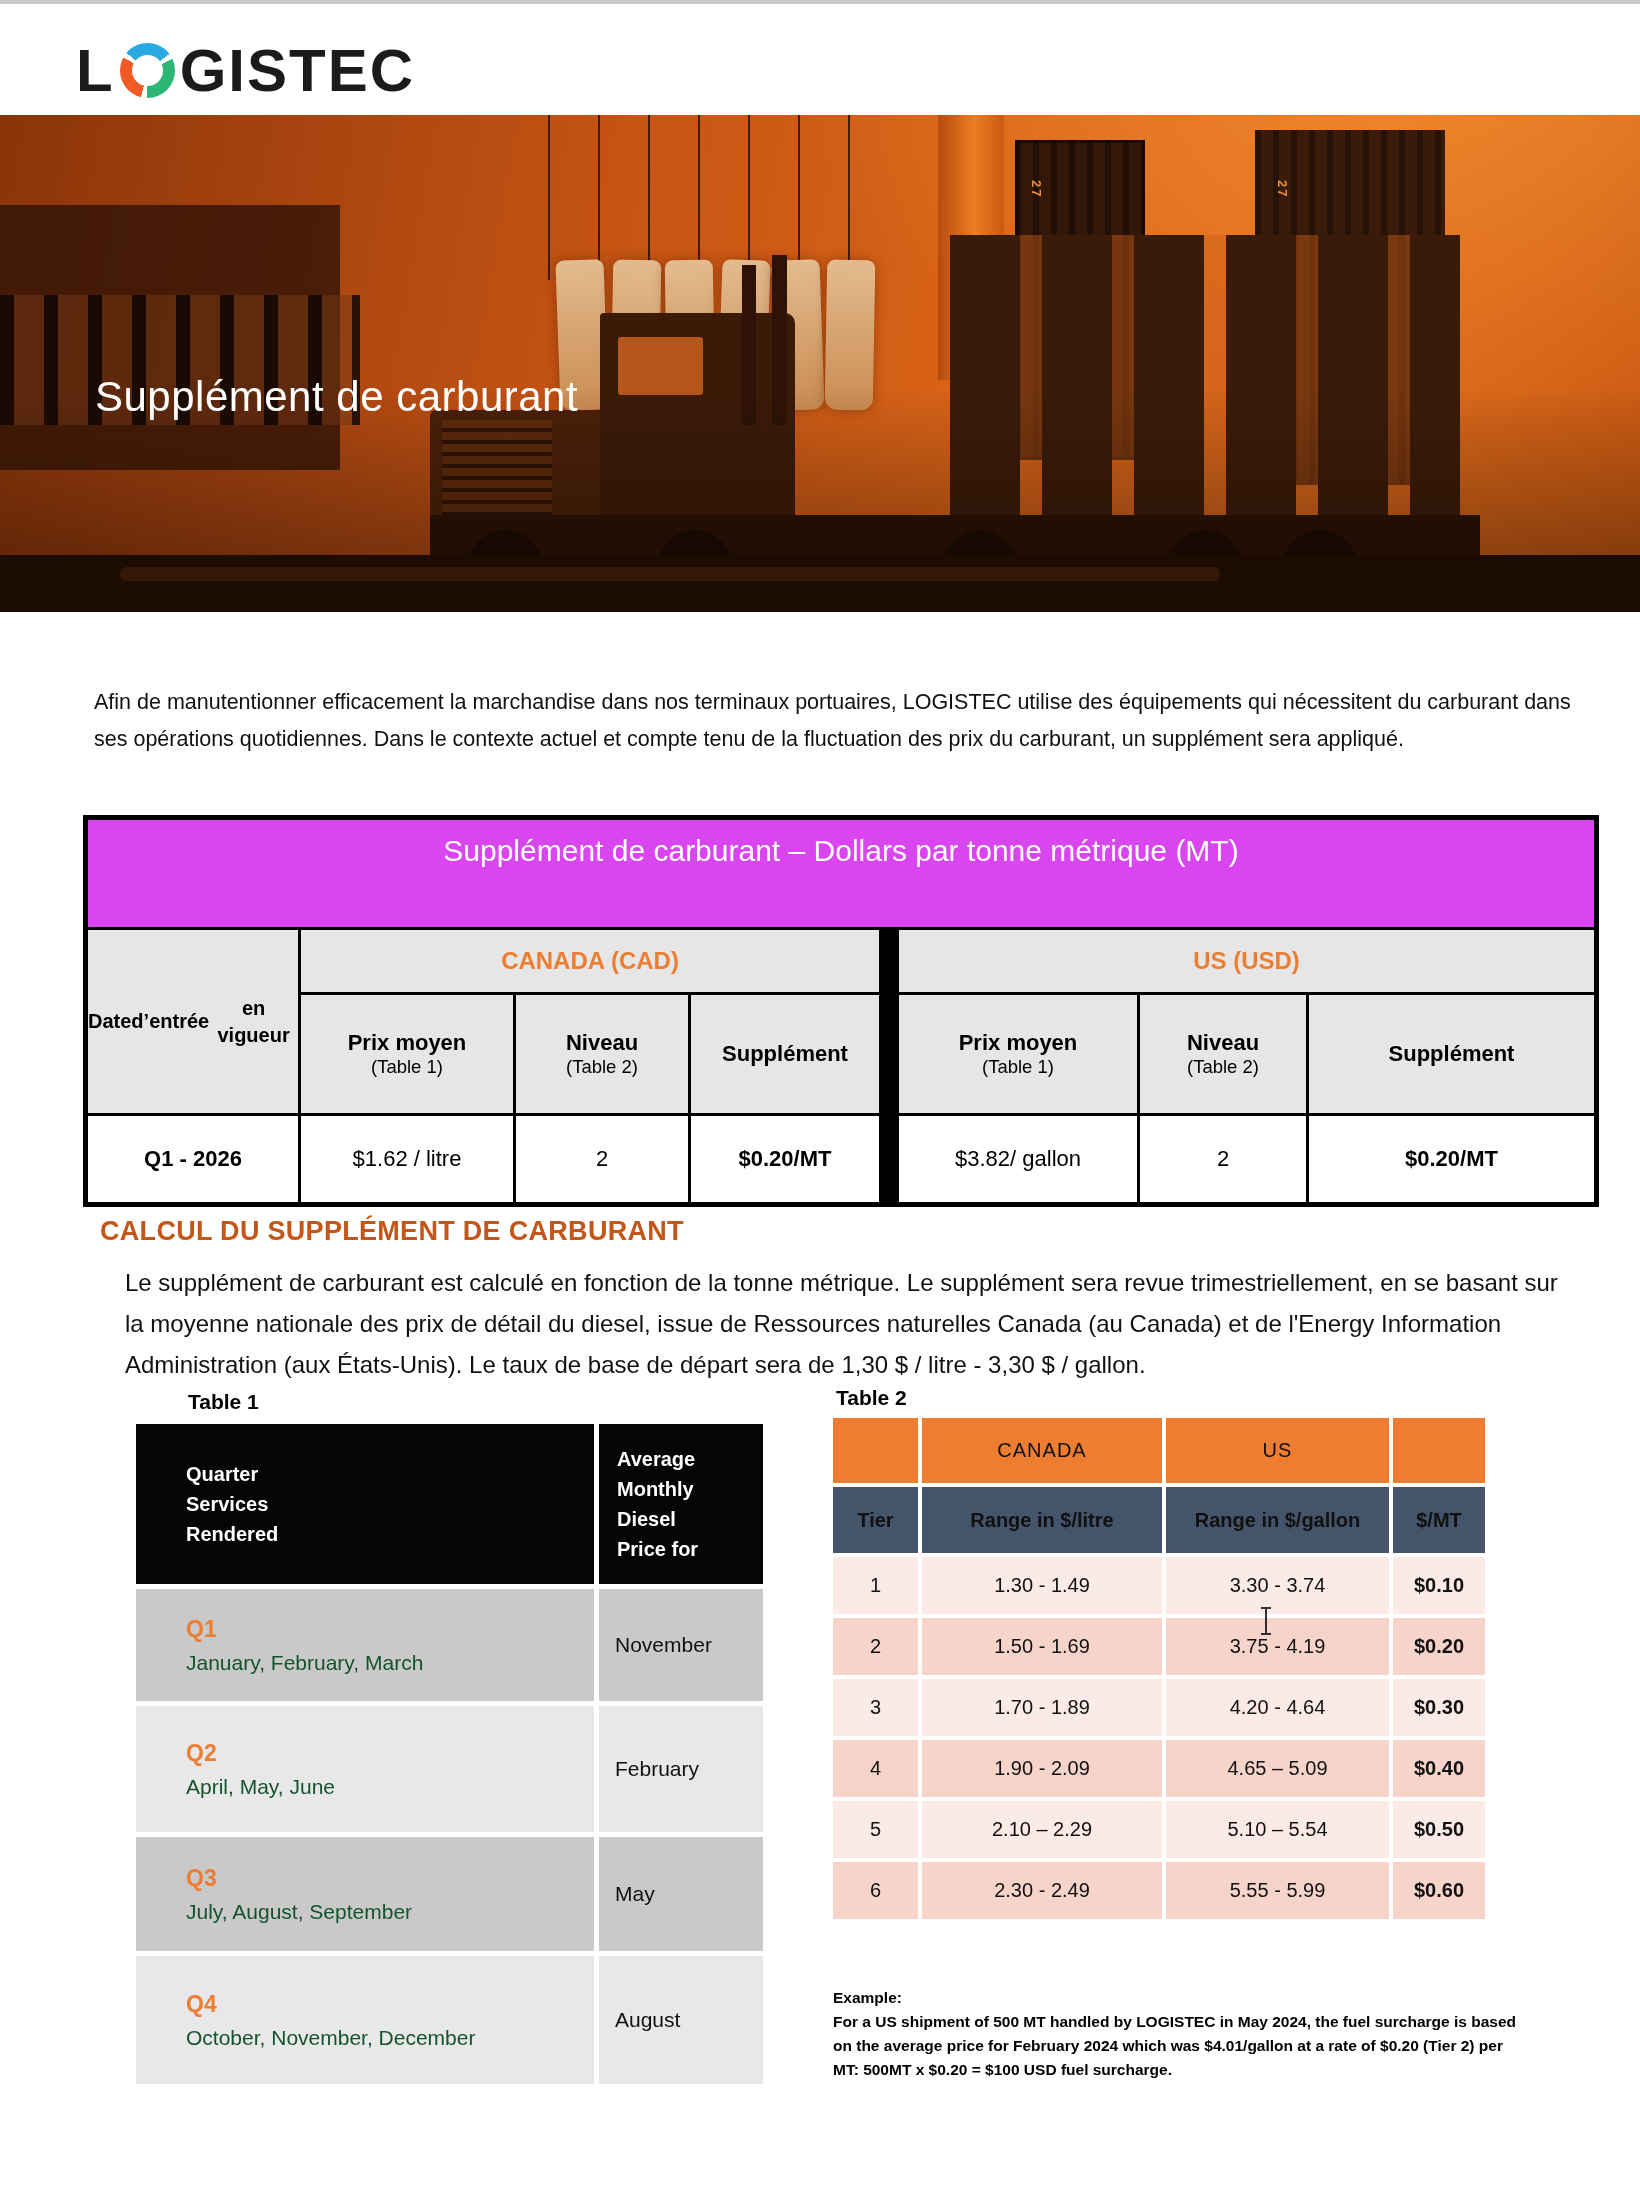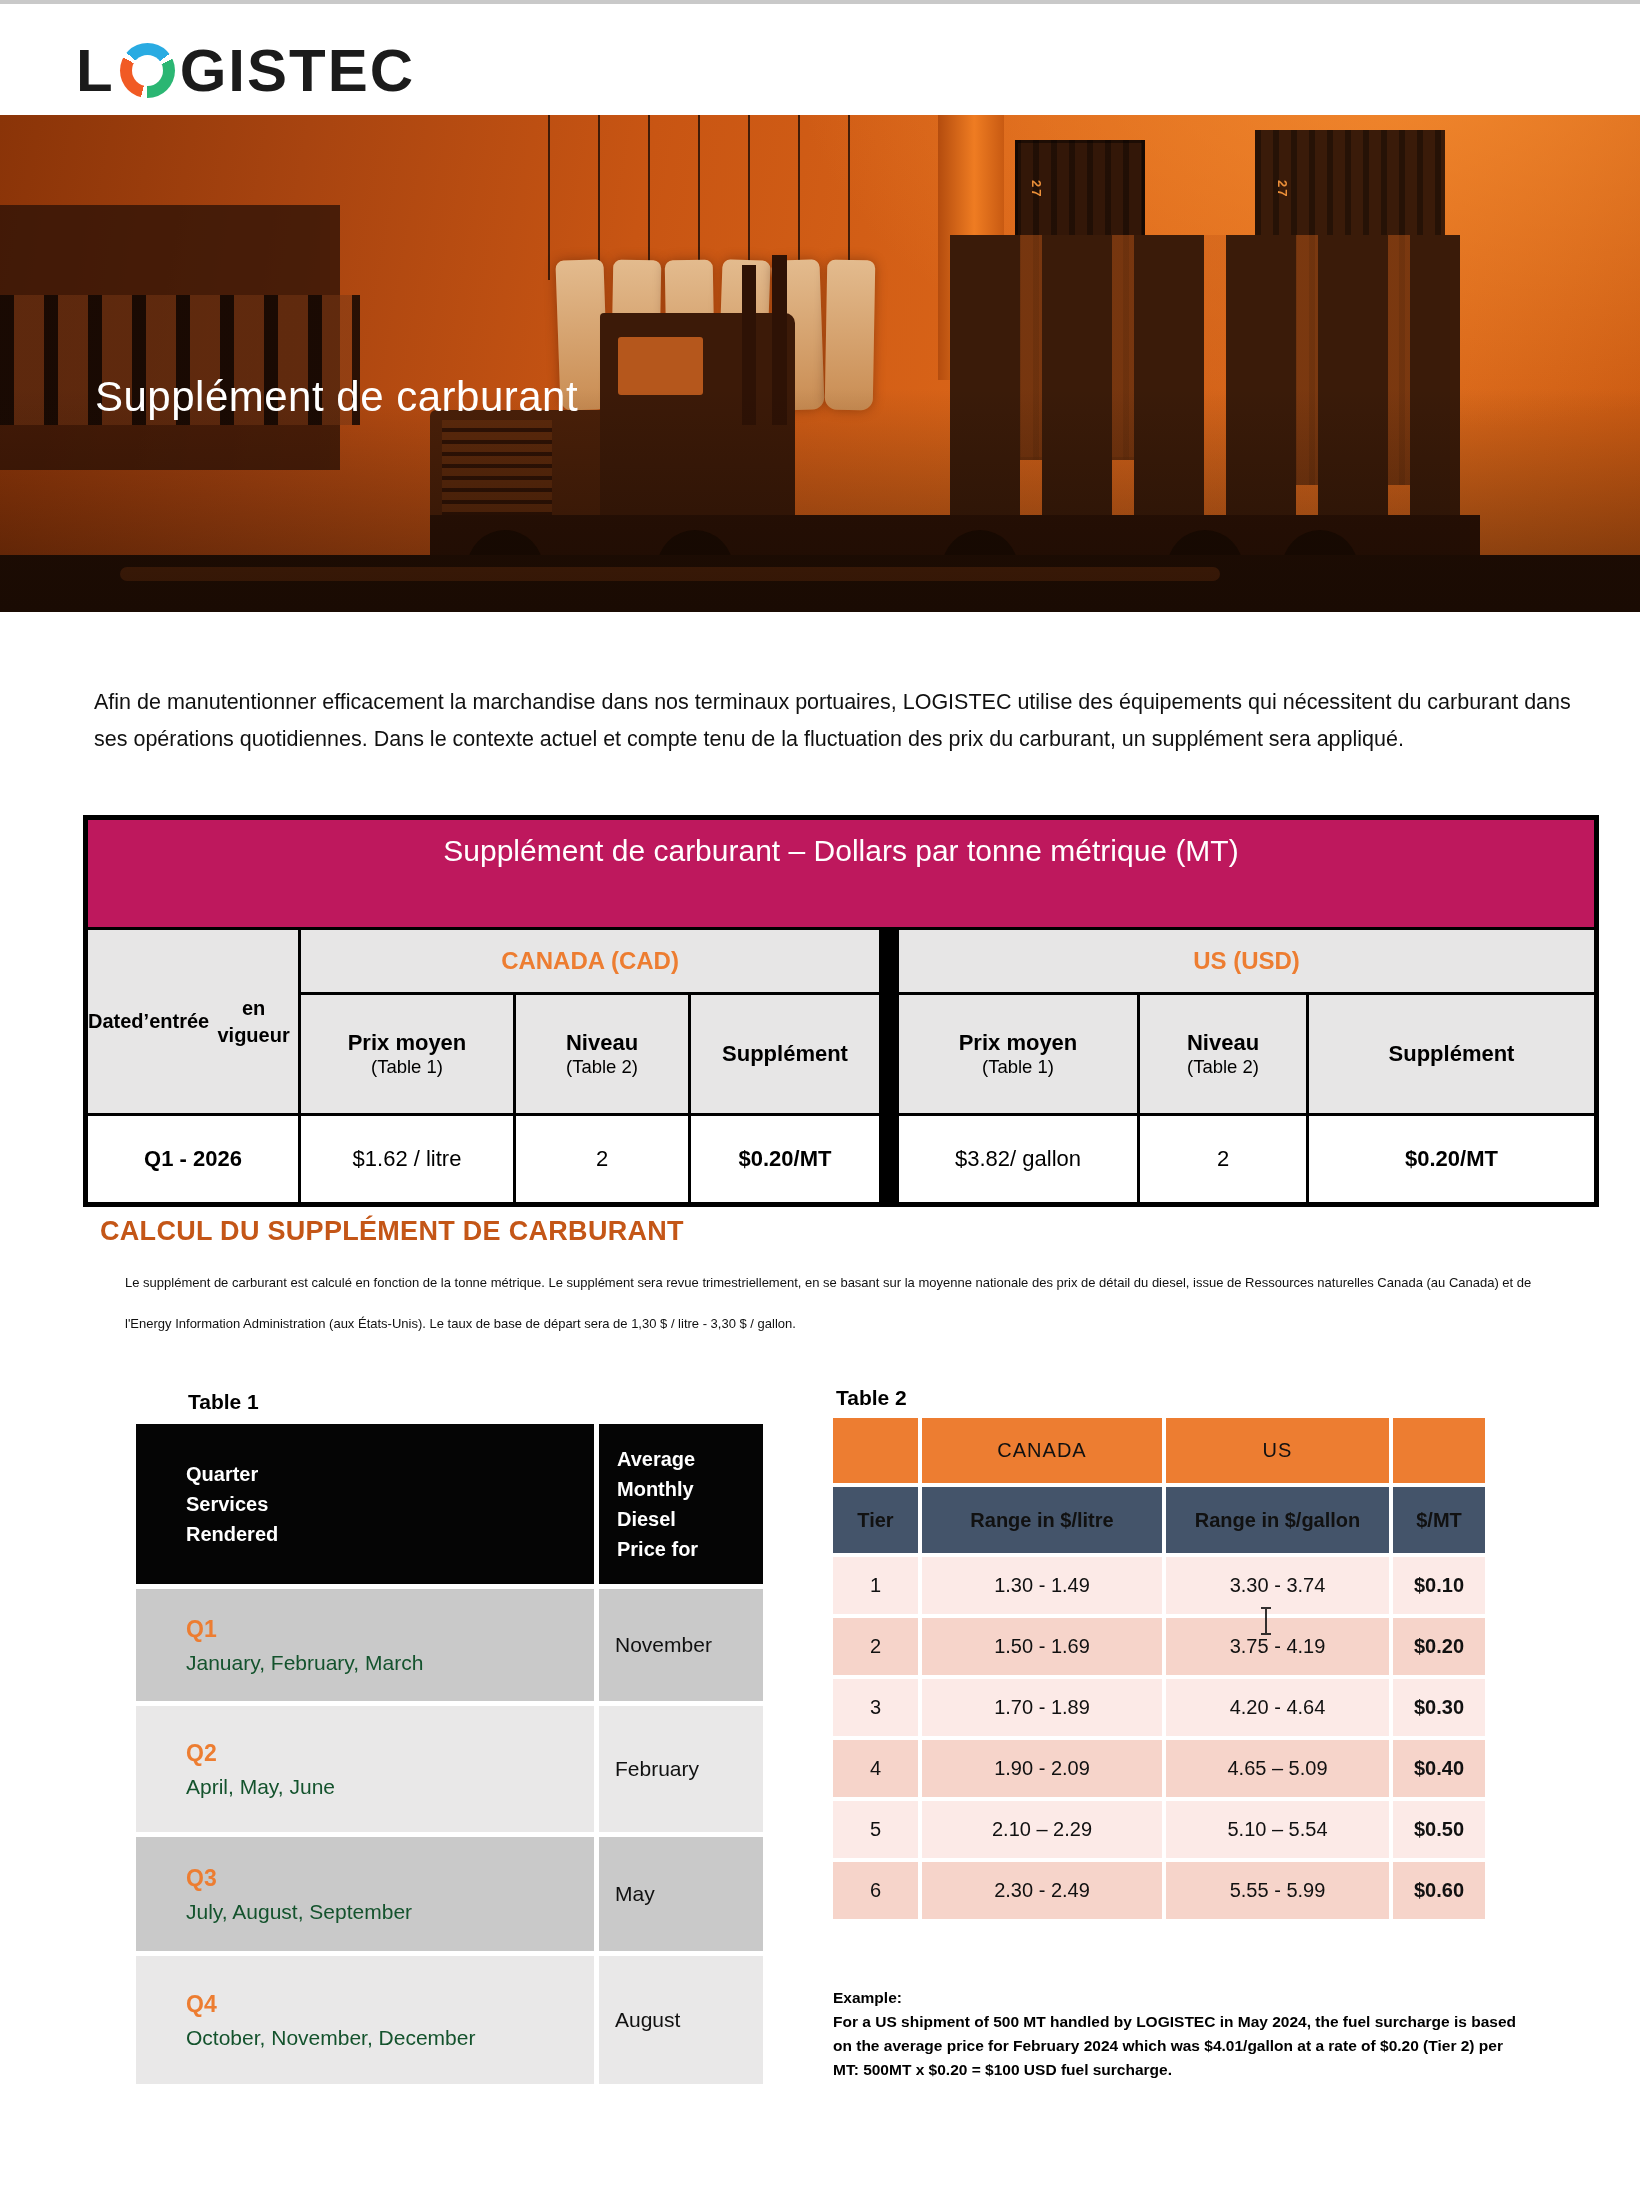--- a/index.html
+++ b/index.html
@@ -56,34 +56,34 @@
   .hero-title { left:95px; top:258px; color:#ffffff; font-size:42px; font-weight:400; letter-spacing:.5px; z-index:5; }
 
   
   .intro { position:absolute; left:94px; top:684px; width:1478px; font-size:21.5px; line-height:37px; color:#111; }
 
   
   .main-table { position:absolute; left:83px; top:815px; width:1516px;
                 display:grid; grid-template-columns:210px 212px 172px 188px 14px 238px 166px 1fr;
                 grid-template-rows:107px 62px 118px 86px; gap:3px; background:#000; border:5px solid #000; }
   .main-table > div { display:flex; align-items:center; justify-content:center; text-align:center; }
-  .mt-title { grid-column:1/9; grid-row:1; background:#be185d; color:#fff; font-size:30px;
+  .mt-title { grid-column:1/9; grid-row:1; background:#d946ef; color:#fff; font-size:30px;
               align-items:flex-start !important; padding-top:14px; }
   .mt-date { grid-column:1; grid-row:2/4; background:#e7e6e6; font-weight:700; font-size:20px; line-height:27px; }
   .mt-group { background:#e7e6e6; color:#ED7D31; font-weight:700; font-size:24px; }
   .g-cad { grid-column:2/5; grid-row:2; } .g-us { grid-column:6/9; grid-row:2; }
   .mt-div { grid-column:5; grid-row:2/5; background:#000; }
   .mt-colhead { background:#e7e6e6; grid-row:3; flex-direction:column; }
   .mt-colhead .main { font-weight:700; font-size:22px; } .mt-colhead .sub { font-size:18.5px; }
   .mt-cell { background:#fff; grid-row:4; font-size:22px; }
   .b { font-weight:700; }
 
   
   .calc-heading { position:absolute; left:100px; top:1216px; color:#C45617; font-size:27px; letter-spacing:.3px; }
-  .calc-body { position:absolute; left:125px; top:1262px; width:1440px; font-size:13px; line-height:41px; color:#111; }
+  .calc-body { position:absolute; left:125px; top:1262px; width:1440px; font-size:24px; line-height:41px; color:#111; }
 
   
   .t1-title { position:absolute; left:188px; top:1390px; font-size:21px; font-weight:700; color:#000; }
   .table1 { position:absolute; left:136px; top:1424px; width:507px;
             display:grid; grid-template-columns:458px 164px; grid-template-rows:160px 112px 126px 114px 128px; gap:5px; }
   .table1 > div { padding-left:50px; display:flex; flex-direction:column; justify-content:center; }
   .t1-head { background:#050505; color:#fff; font-weight:700; font-size:20px; line-height:30px; }
   .t1-head.c2 { padding-left:18px; }
   .t1-row-dark { background:#c9c9c9; } .t1-row-light { background:#e9e8e8; }
   .t1-q { color:#ED7D31; font-weight:700; font-size:23px; margin-bottom:8px; }

